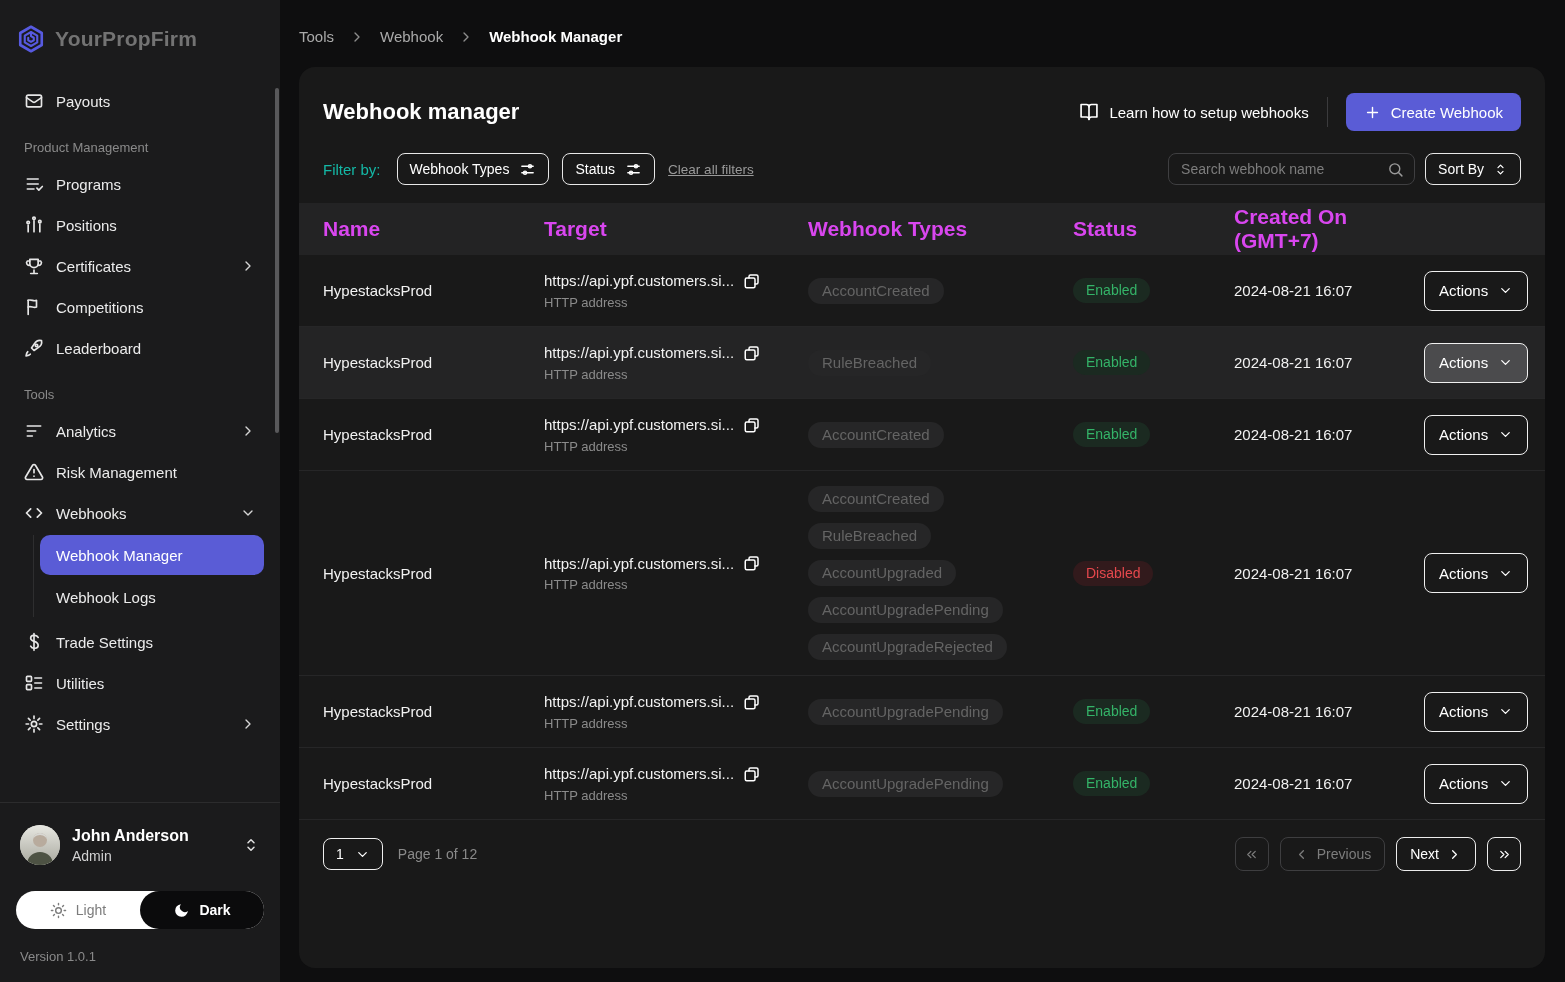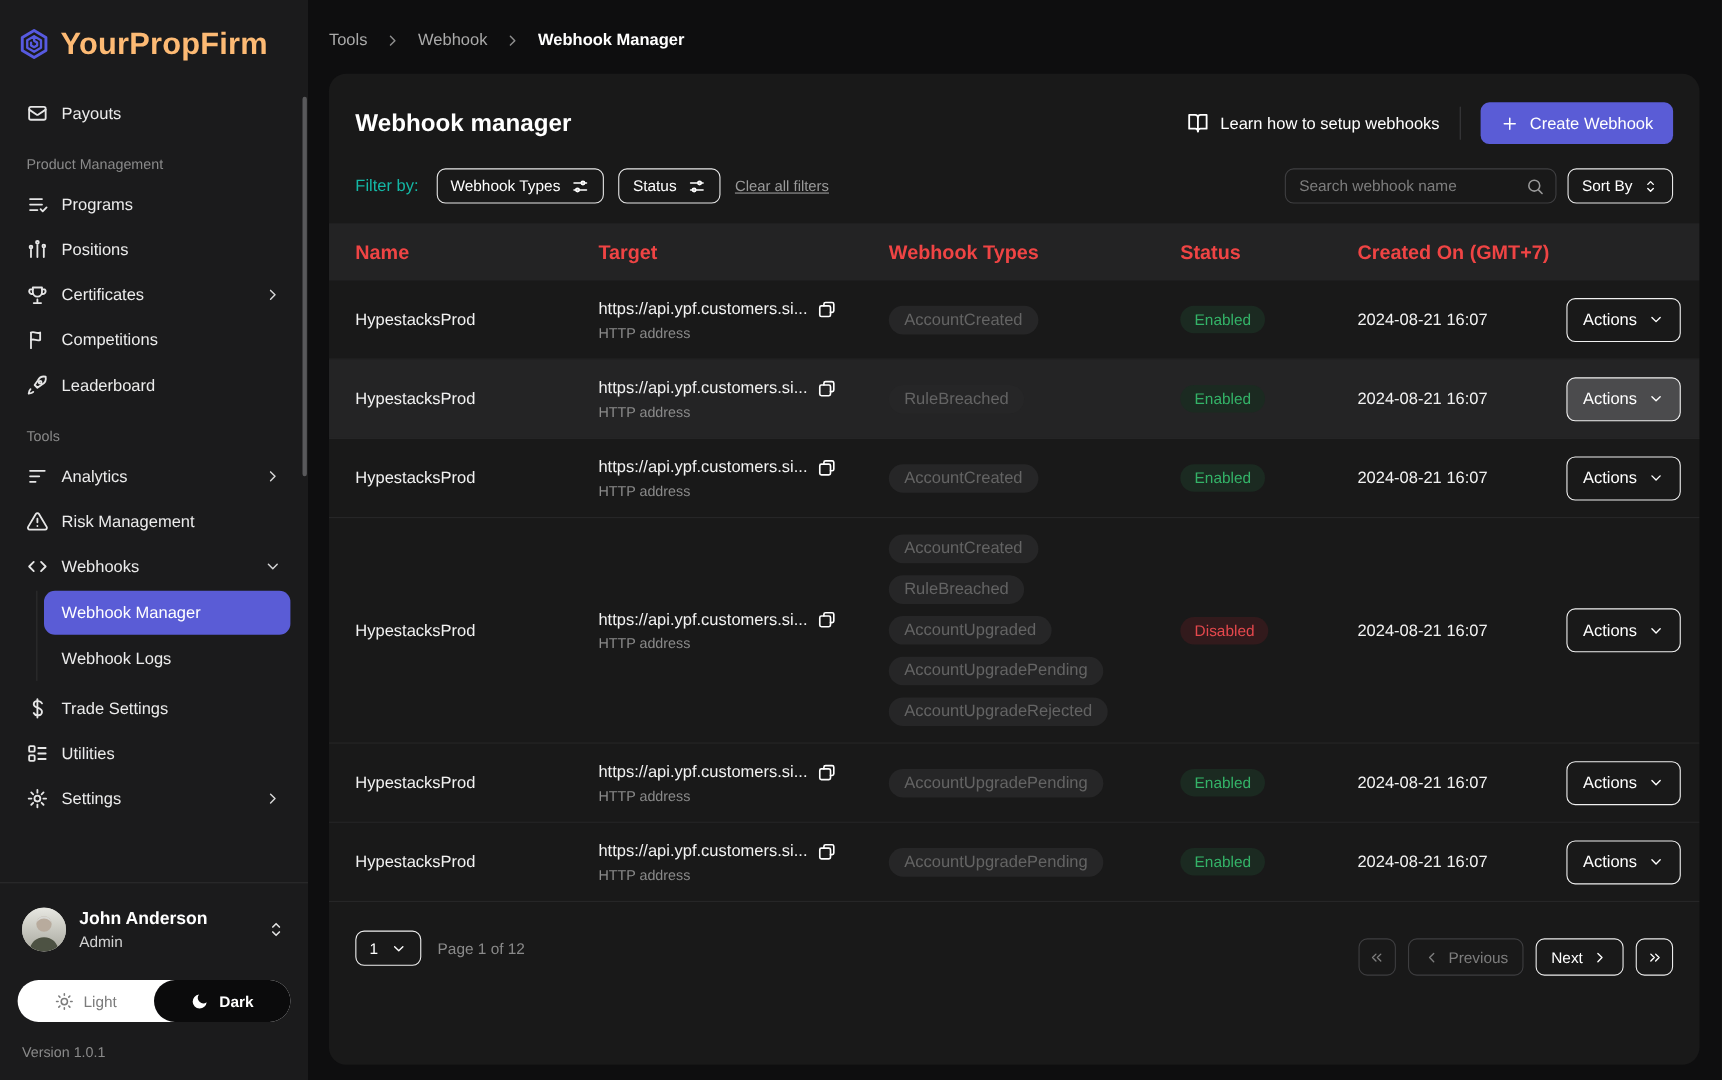--- a/index.html
+++ b/index.html
@@ -11,21 +11,21 @@
     overflow: hidden;
   }
   .app { display: flex; width: 1565px; height: 982px; }
 
   
   .sidebar {
     width: 280px; flex-shrink: 0; background: #1b1b1c;
     display: flex; flex-direction: column; position: relative;
   }
   .logo-row { display: flex; align-items: center; gap: 9px; padding: 24px 16px 16px; }
-  .logo-text { font-size: 28px; font-weight: 700; letter-spacing: .2px; color: #fdba74; }
+  .logo-text { font-size: 21px; font-weight: 700; letter-spacing: .2px; color: #737373; }
   .nav { padding: 12px 16px 0; }
   .nav-section-label { font-size: 13px; color: #8a8a8a; margin: 20px 8px 10px; }
   .nav-item {
     display: flex; align-items: center; gap: 12px; height: 38px; margin-bottom: 3px;
     padding: 0 8px; border-radius: 8px; font-size: 15px; color: #ececec; cursor: pointer;
   }
   .nav-icon { display: flex; color: #e6e6e6; width: 20px; justify-content: center; }
   .nav-icon svg { display: block; }
   .nav-chev { margin-left: auto; color: #d6d6d6; display: flex; }
   .nav-sub { margin: 2px 0 6px 17px; border-left: 1px solid #2e2e2f; padding-left: 6px; }
@@ -82,21 +82,21 @@
   .search-input::placeholder { color: #7d7d7d; }
   .search-icon { color: #9a9a9a; display: flex; }
   .sort-btn {
     display: flex; align-items: center; gap: 9px; border: 1px solid #e8e8e8; border-radius: 8px;
     height: 32px; padding: 0 12px; background: transparent; color: #fff; font-size: 14px;
     font-weight: 500; margin-left: 10px; cursor: pointer; font-family: inherit;
   }
 
   
   .t-row { display: grid; grid-template-columns: 245px 264px 265px 161px 190px 1fr; align-items: center; }
-  .t-head { background: #232324; height: 52px; font-size: 18px; font-weight: 600; color: #ef4444; }
+  .t-head { background: #232324; height: 52px; font-size: 21px; font-weight: 600; color: #d946ef; }
   .t-cell:first-child { padding-left: 24px; }
   .t-cell { padding-right: 12px; }
   .t-body .t-row { border-bottom: 1px solid #262627; padding: 15px 0; min-height: 72px; }
   .t-row.hl { background: #242425; }
   .name-cell { font-size: 15px; color: #f2f2f2; }
   .target-url { font-size: 15px; display: flex; gap: 9px; align-items: center; color: #f2f2f2; }
   .copy-icon { color: #fff; display: flex; cursor: pointer; }
   .target-sub { font-size: 13px; color: #8b8b8b; margin-top: 5px; }
   .type-badges { display: flex; flex-direction: column; gap: 11px; align-items: flex-start; }
   .type-badge { background: #262627; color: #646464; font-size: 15px; padding: 4px 14px 5px; border-radius: 14px; white-space: nowrap; }
@@ -111,21 +111,21 @@
   }
   .actions-btn.hl { background: #4b4b4d; }
 
   
   .pagination { display: flex; align-items: center; padding: 17px 24px; }
   .page-select {
     display: flex; align-items: center; gap: 11px; border: 1px solid #f0f0f0; border-radius: 8px;
     height: 32px; padding: 0 12px; font-size: 14px; color: #fff; background: transparent; cursor: pointer; font-family: inherit;
   }
   .page-summary { color: #8a8a8a; font-size: 14px; margin-left: 15px; }
-  .pag-right { margin-left: auto; display: flex; align-items: center; gap: 11px; margin-top: 16px; }
+  .pag-right { margin-left: auto; display: flex; align-items: center; gap: 11px; }
   .pag-btn {
     display: flex; align-items: center; gap: 8px; border-radius: 8px; height: 34px; padding: 0 13px;
     font-size: 14px; background: transparent; cursor: pointer; font-family: inherit;
   }
   .pag-btn.disabled { border: 1px solid #3e3e40; color: #7d7d7d; }
   .pag-btn.enabled { border: 1px solid #ececec; color: #fff; }
   .pag-icon-btn { width: 34px; justify-content: center; padding: 0; }
 </style>
 </head>
 <body>

